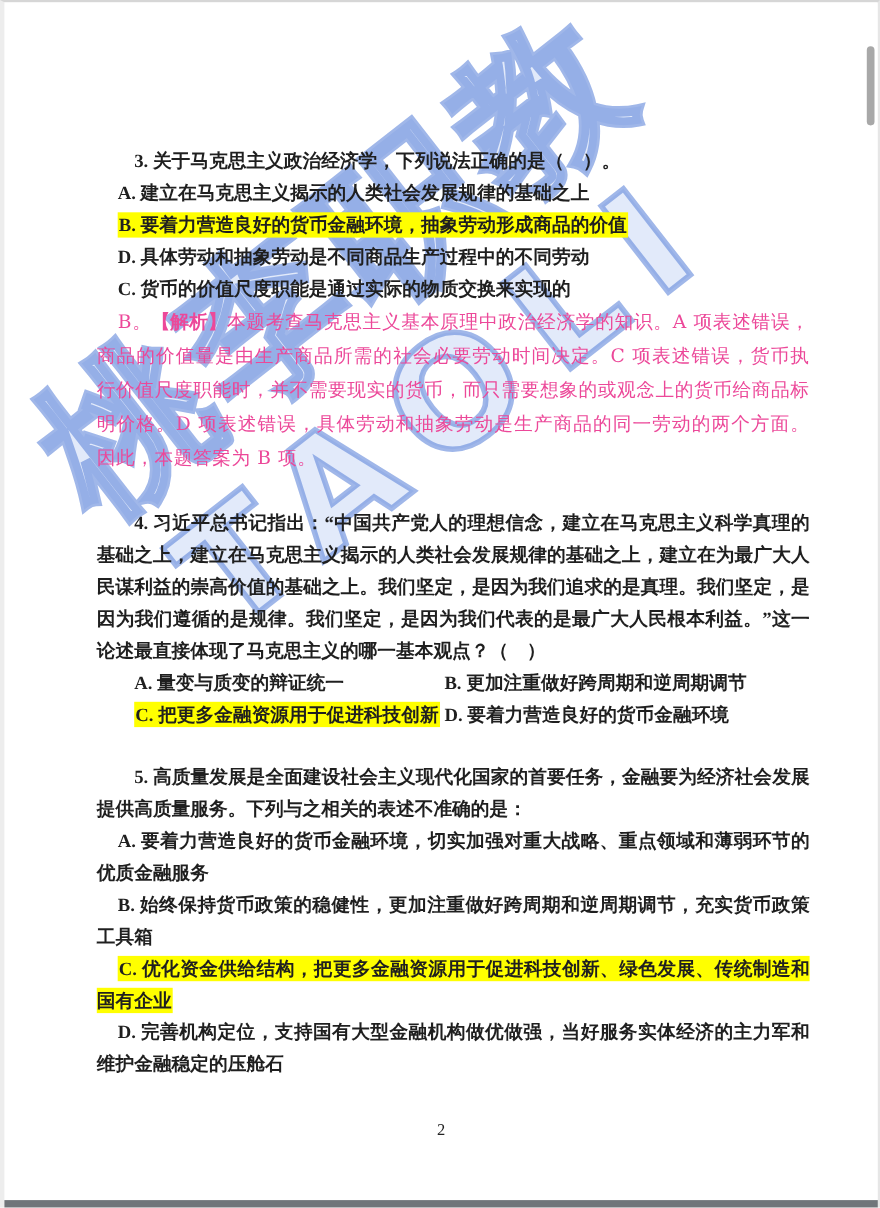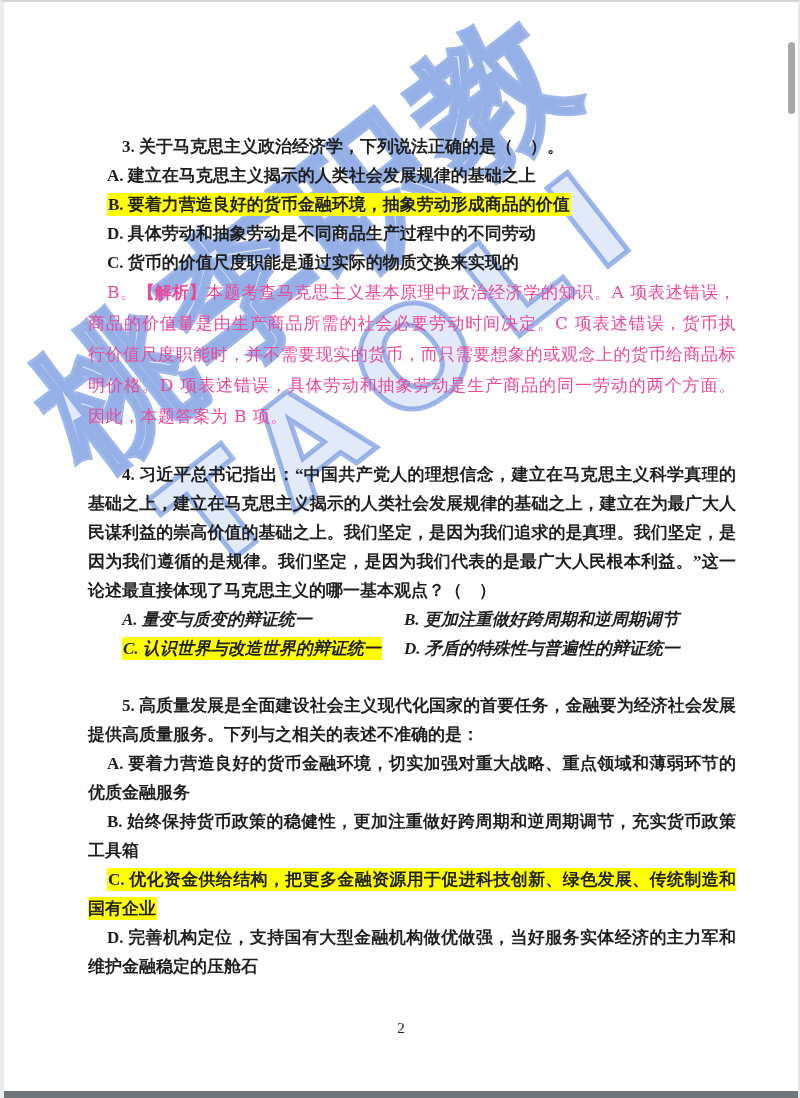--- a/index.html
+++ b/index.html
@@ -48,21 +48,20 @@
   .question{margin-top:0;}
   .question + .question{margin-top:28px;}
   .hl{
     background:var(--hl, #ffff00);
     padding:2px 1px;
   }
   .opt-row{
     display:flex;
     padding-left:34px;
     font-weight:700;
-    font-style:italic;
   }
   .opt-cell-left{width:282px;flex:none;}
   .opt-cell-right{flex:1;}
   .watermark{
     position:absolute;
     left:-80px; top:140px; width:860px;
     transform:rotate(-38deg);
     text-align:center;
     pointer-events:none;
     z-index:2;
@@ -120,22 +119,22 @@
       <p class="analysis"><span>B。</span><span class="analysis-label">【解析】</span><span>本题考查马克思主义基本原理中政治经济学的知识。A 项表述错误，商品的价值量是由生产商品所需的社会必要劳动时间决定。C 项表述错误，货币执行价值尺度职能时，并不需要现实的货币，而只需要想象的或观念上的货币给商品标明价格。D 项表述错误，具体劳动和抽象劳动是生产商品的同一劳动的两个方面。因此，本题答案为 B 项。</span></p>
     </div>
 
     <div class="question">
       <p class="stem">4. 习近平总书记指出：“中国共产党人的理想信念，建立在马克思主义科学真理的基础之上，建立在马克思主义揭示的人类社会发展规律的基础之上，建立在为最广大人民谋利益的崇高价值的基础之上。我们坚定，是因为我们追求的是真理。我们坚定，是因为我们遵循的是规律。我们坚定，是因为我们代表的是最广大人民根本利益。”这一论述最直接体现了马克思主义的哪一基本观点？（　）</p>
       <div class="opt-row">
         <span class="opt-cell-left">A. 量变与质变的辩证统一</span>
         <span class="opt-cell-right">B. 更加注重做好跨周期和逆周期调节</span>
       </div>
       <div class="opt-row">
-        <span class="opt-cell-left"><span class="hl">C. 认识世界与改造世界的辩证统一</span></span>
-        <span class="opt-cell-right">D. 矛盾的特殊性与普遍性的辩证统一</span>
+        <span class="opt-cell-left"><span class="hl">C. 把更多金融资源用于促进科技创新</span></span>
+        <span class="opt-cell-right">D. 要着力营造良好的货币金融环境</span>
       </div>
     </div>
 
     <div class="question">
       <p class="stem">5. 高质量发展是全面建设社会主义现代化国家的首要任务，金融要为经济社会发展提供高质量服务。下列与之相关的表述不准确的是：</p>
       <p class="opt"><span>A. 要着力营造良好的货币金融环境，切实加强对重大战略、重点领域和薄弱环节的优质金融服务</span></p>
       <p class="opt"><span>B. 始终保持货币政策的稳健性，更加注重做好跨周期和逆周期调节，充实货币政策工具箱</span></p>
       <p class="opt"><span class="hl">C. 优化资金供给结构，把更多金融资源用于促进科技创新、绿色发展、传统制造和国有企业</span></p>
       <p class="opt"><span>D. 完善机构定位，支持国有大型金融机构做优做强，当好服务实体经济的主力军和维护金融稳定的压舱石</span></p>
     </div>

